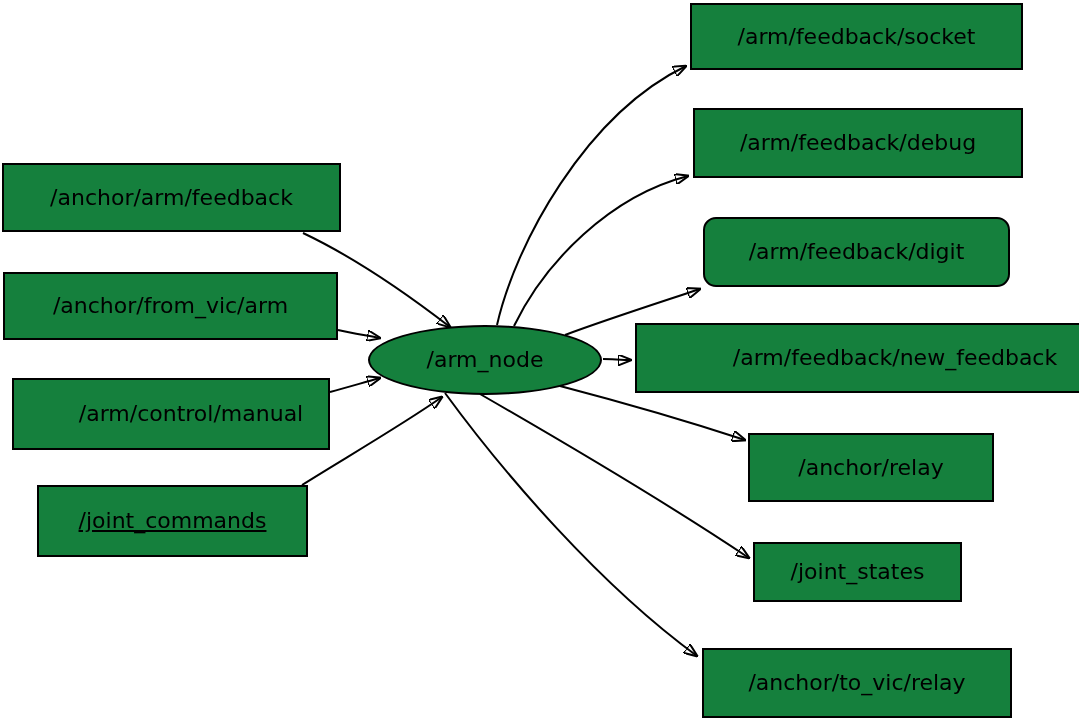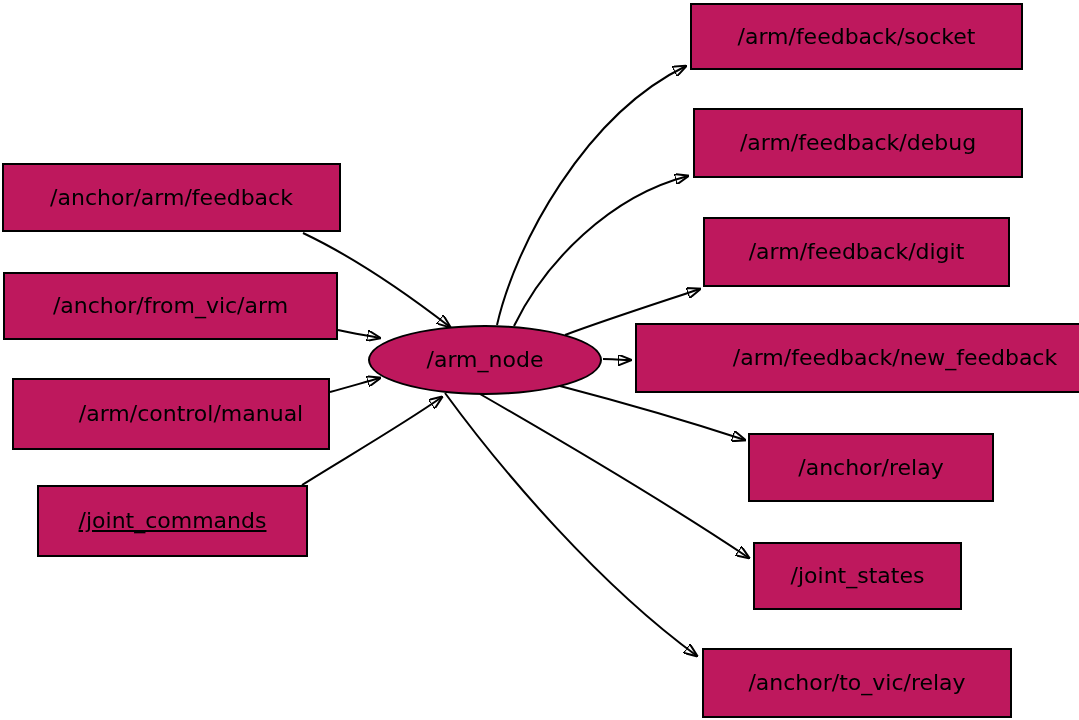--- a/index.html
+++ b/index.html
@@ -24,21 +24,21 @@
     height: 720px;
   }
   .edges path {
     fill: none;
     stroke: #000000;
     stroke-width: 2;
   }
   .node {
     position: absolute;
     box-sizing: border-box;
-    background: #be185d;
+    background: #15803d;
     border: 2px solid #000000;
     display: flex;
     align-items: center;
     justify-content: center;
     font-size: 22px;
     white-space: nowrap;
     line-height: 1;
   }
   .node.ellipse {
     border-radius: 50%;
@@ -92,33 +92,33 @@
   </div>
 
   <div class="node" style="left:690px; top:3px; width:333px; height:67px;">
     <span>/arm/feedback/socket</span>
   </div>
 
   <div class="node" style="left:693px; top:108px; width:330px; height:70px;">
     <span>/arm/feedback/debug</span>
   </div>
 
-  <div class="node" style="left:703px; top:217px; width:307px; height:70px;">
+  <div class="node" style="left:703px; top:217px; width:307px; height:70px;border-radius:13px;">
     <span>/arm/feedback/digit</span>
   </div>
 
   <div class="node" style="left:635px; top:323px; width:520px; height:70px;">
     <span>/arm/feedback/new_feedback</span>
   </div>
 
   <div class="node" style="left:748px; top:433px; width:246px; height:69px;">
     <span>/anchor/relay</span>
   </div>
 
-  <div class="node" style="left:753px; top:542px; width:209px; height:68px;">
+  <div class="node" style="left:753px; top:542px; width:209px; height:60px;">
     <span>/joint_states</span>
   </div>
 
   <div class="node" style="left:702px; top:648px; width:310px; height:70px;text-align:center;">
     <span>/anchor/to_vic/relay</span>
   </div>
 
 </div>
 
 </body></html>

